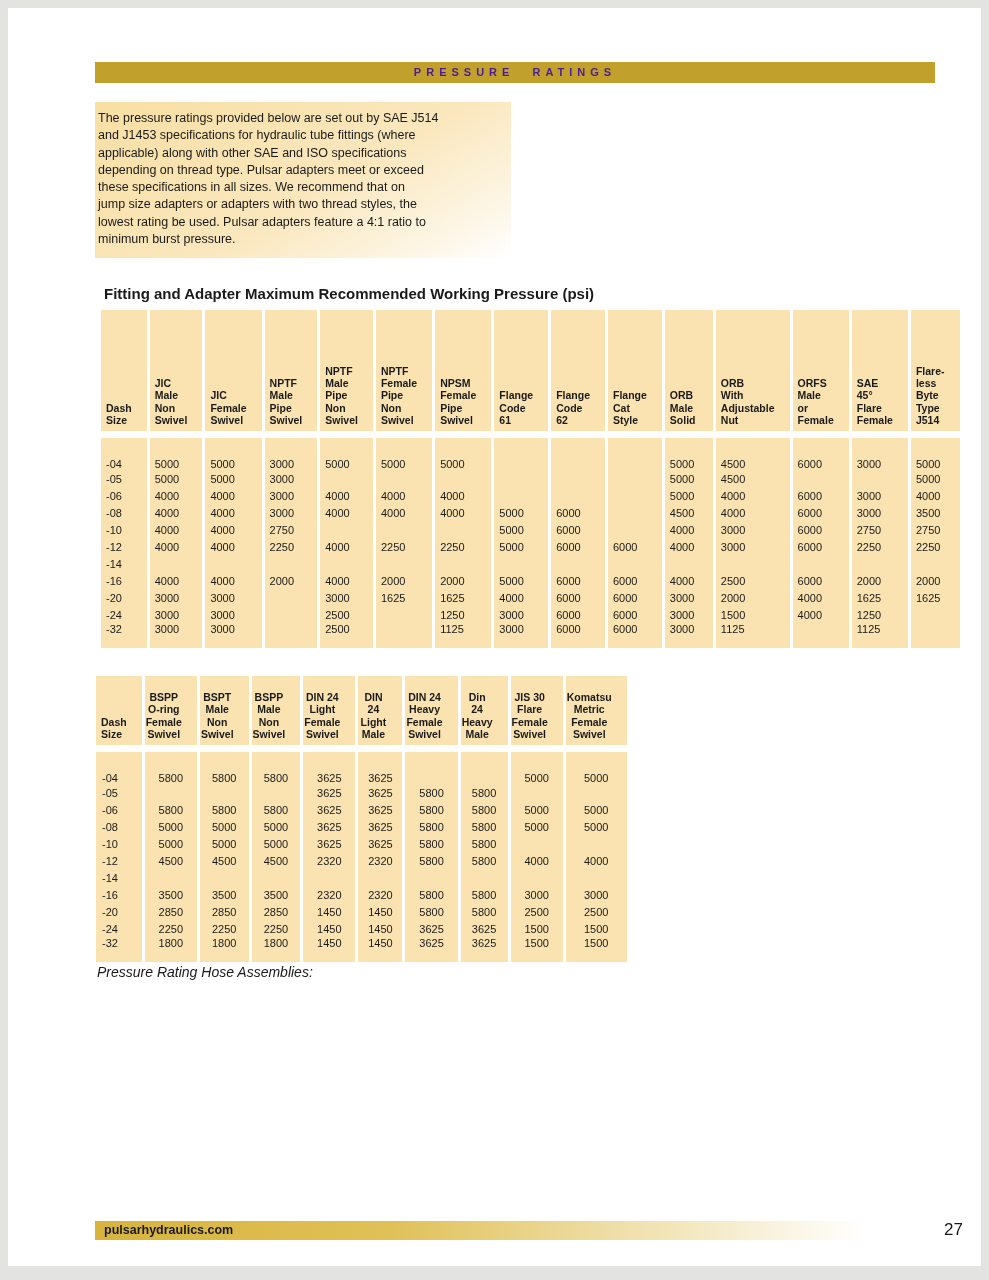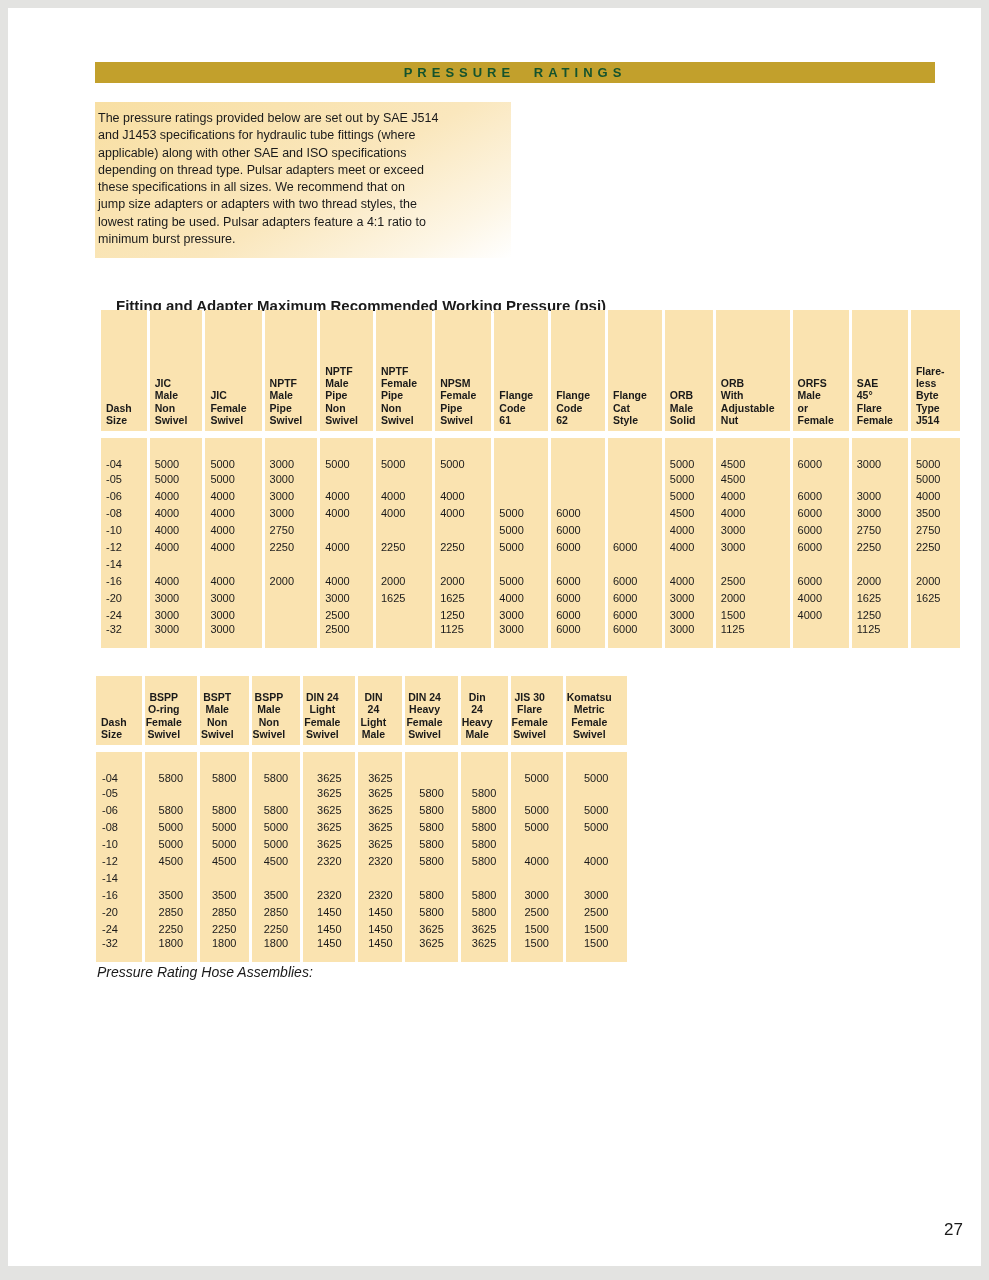--- a/index.html
+++ b/index.html
@@ -14,40 +14,40 @@
   }
   .page {
     position:absolute; left:8px; top:8px;
     width:973px; height:1258px;
     background:#ffffff;
   }
   .gold-bar {
     position:absolute; left:87px; top:54px;
     width:840px; height:21px;
     background:#c2a02c;
-    color:#14532d;
+    color:#4c1d95;
     text-align:center;
     font-weight:bold;
-    font-size:13px;
+    font-size:11px;
     letter-spacing:5px;
     word-spacing:10px;
     line-height:21px;
   }
   .intro {
     position:absolute; left:87px; top:94px;
     width:416px;
     padding:8px 4px 10px 3px;
     font-size:12.5px;
     line-height:17.3px;
     white-space:pre-line;
     background:linear-gradient(150deg, #f8dfa3 0%, #fae7bd 55%, #fdf6e6 85%, #ffffff 100%);
   }
   .table-title {
     position:absolute; left:96px; top:277px;
-    margin:12px;
+    margin:0;
     font-size:15px;
     font-weight:bold;
   }
   .t1-wrap { position:absolute; left:90px; top:302px; }
   .t2-wrap { position:absolute; left:85px; top:668px; }
   table.ratings { border-collapse:separate; border-spacing:3px 0; table-layout:fixed; }
   table.ratings th {
     background:#fae3b0;
     vertical-align:bottom;
     text-align:left;
@@ -574,16 +574,19 @@
             <td>1500</td>
           </tr>
         </tbody>
       </table>
   </div>
 
   <div class="note">
     <div class="note-title">Pressure Rating Hose Assemblies:</div>
   </div>
 
+  <div class="footer-bar">
+    <span>pulsarhydraulics.com</span>
+  </div>
 
   <div class="page-number">27</div>
 
 </div>
 
 </body></html>

